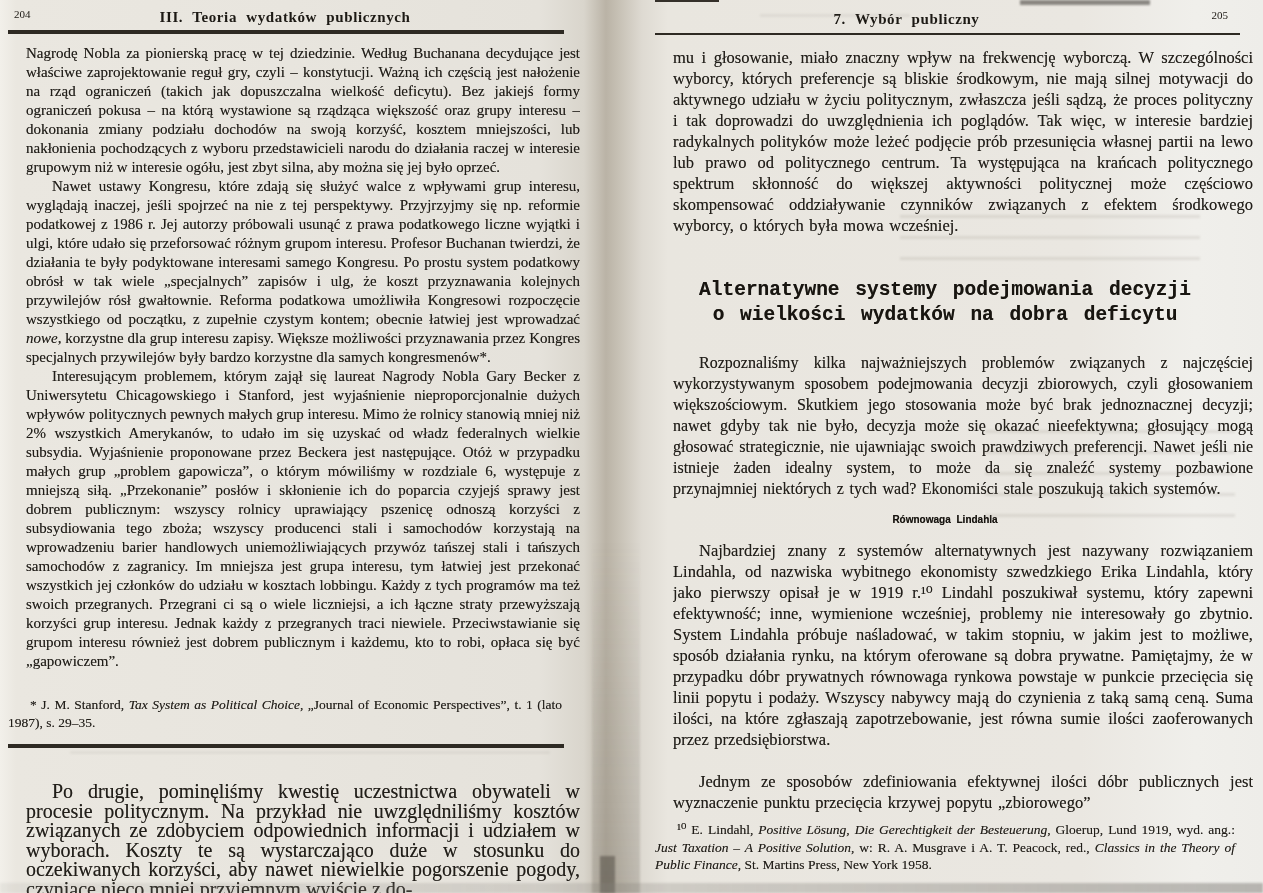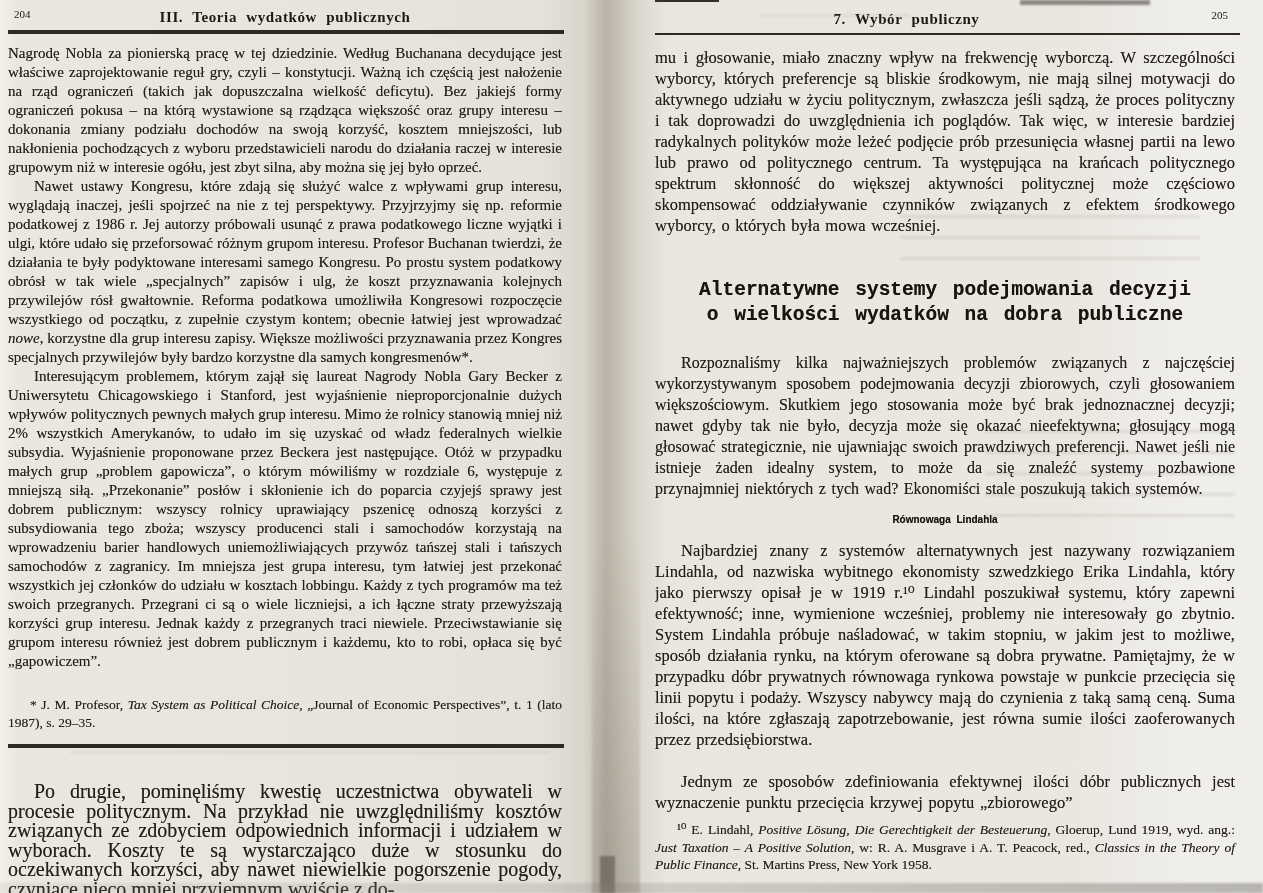--- a/index.html
+++ b/index.html
@@ -18,20 +18,21 @@
   #right-page{left:655px;width:585px;height:893px;}
 
   .runhead{position:absolute;font-weight:bold;font-size:15px;letter-spacing:.6px;word-spacing:5px;color:#1c1914;}
   .pagenum{position:absolute;font-size:11px;color:#1c1914;}
 
   .hrule{position:absolute;background:#2e2a23;}
 
   .body-text{
     position:absolute;text-align:justify;overflow:hidden;
     text-shadow:0 0 .5px rgba(33,30,25,.55);
+    margin-left:18px;
   }
   #lp-body{top:44px;left:0;width:554px;max-height:648px;font-size:15px;line-height:19px;}
   #lp-body p,#rp-col p{margin:0;}
   .ind{text-indent:26px;}
   .it{font-style:italic;}
 
   .footnote{
     position:absolute;text-align:justify;font-size:13.5px;line-height:17.5px;
     text-indent:22px;text-shadow:0 0 .4px rgba(33,30,25,.5);
   }
@@ -75,39 +76,39 @@
     <div class="pagenum" style="top:8px;left:6px;">204</div>
     <div class="runhead" style="top:9px;left:0;width:554px;text-align:center;">III. Teoria wydatków publicznych</div>
     <div class="hrule" style="top:30px;left:0;width:556px;height:3.5px;"></div>
 
     <div id="lp-body" class="body-text">
       <p>Nagrodę Nobla za pionierską pracę w tej dziedzinie. Według Buchanana decydujące jest właściwe zaprojektowanie reguł gry, czyli – konstytucji. Ważną ich częścią jest nałożenie na rząd ograniczeń (takich jak dopuszczalna wielkość deficytu). Bez jakiejś formy ograniczeń pokusa – na którą wystawione są rządząca większość oraz grupy interesu – dokonania zmiany podziału dochodów na swoją korzyść, kosztem mniejszości, lub nakłonienia pochodzących z wyboru przedstawicieli narodu do działania raczej w interesie grupowym niż w interesie ogółu, jest zbyt silna, aby można się jej było oprzeć.</p>
       <p class="ind"><span>Nawet ustawy Kongresu, które zdają się służyć walce z wpływami grup interesu, wyglądają inaczej, jeśli spojrzeć na nie z tej perspektywy. Przyjrzyjmy się np. reformie podatkowej z 1986 r. Jej autorzy próbowali usunąć z prawa podatkowego liczne wyjątki i ulgi, które udało się przeforsować różnym grupom interesu. Profesor Buchanan twierdzi, że działania te były podyktowane interesami samego Kongresu. Po prostu system podatkowy obrósł w tak wiele „specjalnych” zapisów i ulg, że koszt przyznawania kolejnych przywilejów rósł gwałtownie. Reforma podatkowa umożliwiła Kongresowi rozpoczęcie wszystkiego od początku, z zupełnie czystym kontem; obecnie łatwiej jest wprowadzać </span><span class="it">nowe</span><span>, korzystne dla grup interesu zapisy. Większe możliwości przyznawania przez Kongres specjalnych przywilejów były bardzo korzystne dla samych kongresmenów*.</span></p>
       <p class="ind">Interesującym problemem, którym zajął się laureat Nagrody Nobla Gary Becker z Uniwersytetu Chicagowskiego i Stanford, jest wyjaśnienie nieproporcjonalnie dużych wpływów politycznych pewnych małych grup interesu. Mimo że rolnicy stanowią mniej niż 2% wszystkich Amerykanów, to udało im się uzyskać od władz federalnych wielkie subsydia. Wyjaśnienie proponowane przez Beckera jest następujące. Otóż w przypadku małych grup „problem gapowicza”, o którym mówiliśmy w rozdziale 6, występuje z mniejszą siłą. „Przekonanie” posłów i skłonienie ich do poparcia czyjejś sprawy jest dobrem publicznym: wszyscy rolnicy uprawiający pszenicę odnoszą korzyści z subsydiowania tego zboża; wszyscy producenci stali i samochodów korzystają na wprowadzeniu barier handlowych uniemożliwiających przywóz tańszej stali i tańszych samochodów z zagranicy. Im mniejsza jest grupa interesu, tym łatwiej jest przekonać wszystkich jej członków do udziału w kosztach lobbingu. Każdy z tych programów ma też swoich przegranych. Przegrani ci są o wiele liczniejsi, a ich łączne straty przewyższają korzyści grup interesu. Jednak każdy z przegranych traci niewiele. Przeciwstawianie się grupom interesu również jest dobrem publicznym i każdemu, kto to robi, opłaca się być „gapowiczem”.</p>
     </div>
 
-    <div id="lp-footnote" class="footnote"><span>* J. M. Profesor, </span><span class="it">Tax System as Political Choice</span><span>, „Journal of Economic Perspectives”, t. 1 (lato 1987), s. 29–35.</span></div>
+    <div id="lp-footnote" class="footnote"><span>* J. M. Stanford, </span><span class="it">Tax System as Political Choice</span><span>, „Journal of Economic Perspectives”, t. 1 (lato 1987), s. 29–35.</span></div>
 
     <div id="lp-divider" class="hrule"></div>
 
     <div id="lp-para4" class="body-text">
       <p class="ind">Po drugie, pominęliśmy kwestię uczestnictwa obywateli w procesie politycznym. Na przykład nie uwzględniliśmy kosztów związanych ze zdobyciem odpowiednich informacji i udziałem w wyborach. Koszty te są wystarczająco duże w stosunku do oczekiwanych korzyści, aby nawet niewielkie pogorszenie pogody, czyniące nieco mniej przyjemnym wyjście z do-</p>
     </div>
   </div>
 
   <div id="right-page" class="page">
     <div class="runhead" style="top:11px;left:13px;right:95px;text-align:center;">7. Wybór publiczny</div>
     <div class="pagenum" style="top:9px;right:12px;">205</div>
     <div class="hrule" style="top:33px;left:0;width:585px;height:2px;"></div>
 
     <div id="rp-para1" class="body-text">mu i głosowanie, miało znaczny wpływ na frekwencję wyborczą. W szczególności wyborcy, których preferencje są bliskie środkowym, nie mają silnej motywacji do aktywnego udziału w życiu politycznym, zwłaszcza jeśli sądzą, że proces polityczny i tak doprowadzi do uwzględnienia ich poglądów. Tak więc, w interesie bardziej radykalnych polityków może leżeć podjęcie prób przesunięcia własnej partii na lewo lub prawo od politycznego centrum. Ta występująca na krańcach politycznego spektrum skłonność do większej aktywności politycznej może częściowo skompensować oddziaływanie czynników związanych z efektem środkowego wyborcy, o których była mowa wcześniej.</div>
 
     <div id="rp-heading">
       <div>Alternatywne systemy podejmowania decyzji</div>
-      <div>o wielkości wydatków na dobra publiczne</div>
+      <div>o wielkości wydatków na dobra deficytu</div>
     </div>
 
     <div id="rp-para2" class="body-text ind">Rozpoznaliśmy kilka najważniejszych problemów związanych z najczęściej wykorzystywanym sposobem podejmowania decyzji zbiorowych, czyli głosowaniem większościowym. Skutkiem jego stosowania może być brak jednoznacznej decyzji; nawet gdyby tak nie było, decyzja może się okazać nieefektywna; głosujący mogą głosować strategicznie, nie ujawniając swoich prawdziwych preferencji. Nawet jeśli nie istnieje żaden idealny system, to może da się znaleźć systemy pozbawione przynajmniej niektórych z tych wad? Ekonomiści stale poszukują takich systemów.</div>
 
     <div id="rp-subheading">Równowaga Lindahla</div>
 
     <div id="rp-para3" class="body-text ind">Najbardziej znany z systemów alternatywnych jest nazywany rozwiązaniem Lindahla, od nazwiska wybitnego ekonomisty szwedzkiego Erika Lindahla, który jako pierwszy opisał je w 1919 r.¹⁰ Lindahl poszukiwał systemu, który zapewni efektywność; inne, wymienione wcześniej, problemy nie interesowały go zbytnio. System Lindahla próbuje naśladować, w takim stopniu, w jakim jest to możliwe, sposób działania rynku, na którym oferowane są dobra prywatne. Pamiętajmy, że w przypadku dóbr prywatnych równowaga rynkowa powstaje w punkcie przecięcia się linii popytu i podaży. Wszyscy nabywcy mają do czynienia z taką samą ceną. Suma ilości, na które zgłaszają zapotrzebowanie, jest równa sumie ilości zaoferowanych przez przedsiębiorstwa.</div>
 
     <div id="rp-para4" class="body-text ind">Jednym ze sposobów zdefiniowania efektywnej ilości dóbr publicznych jest wyznaczenie punktu przecięcia krzywej popytu „zbiorowego”</div>
 

